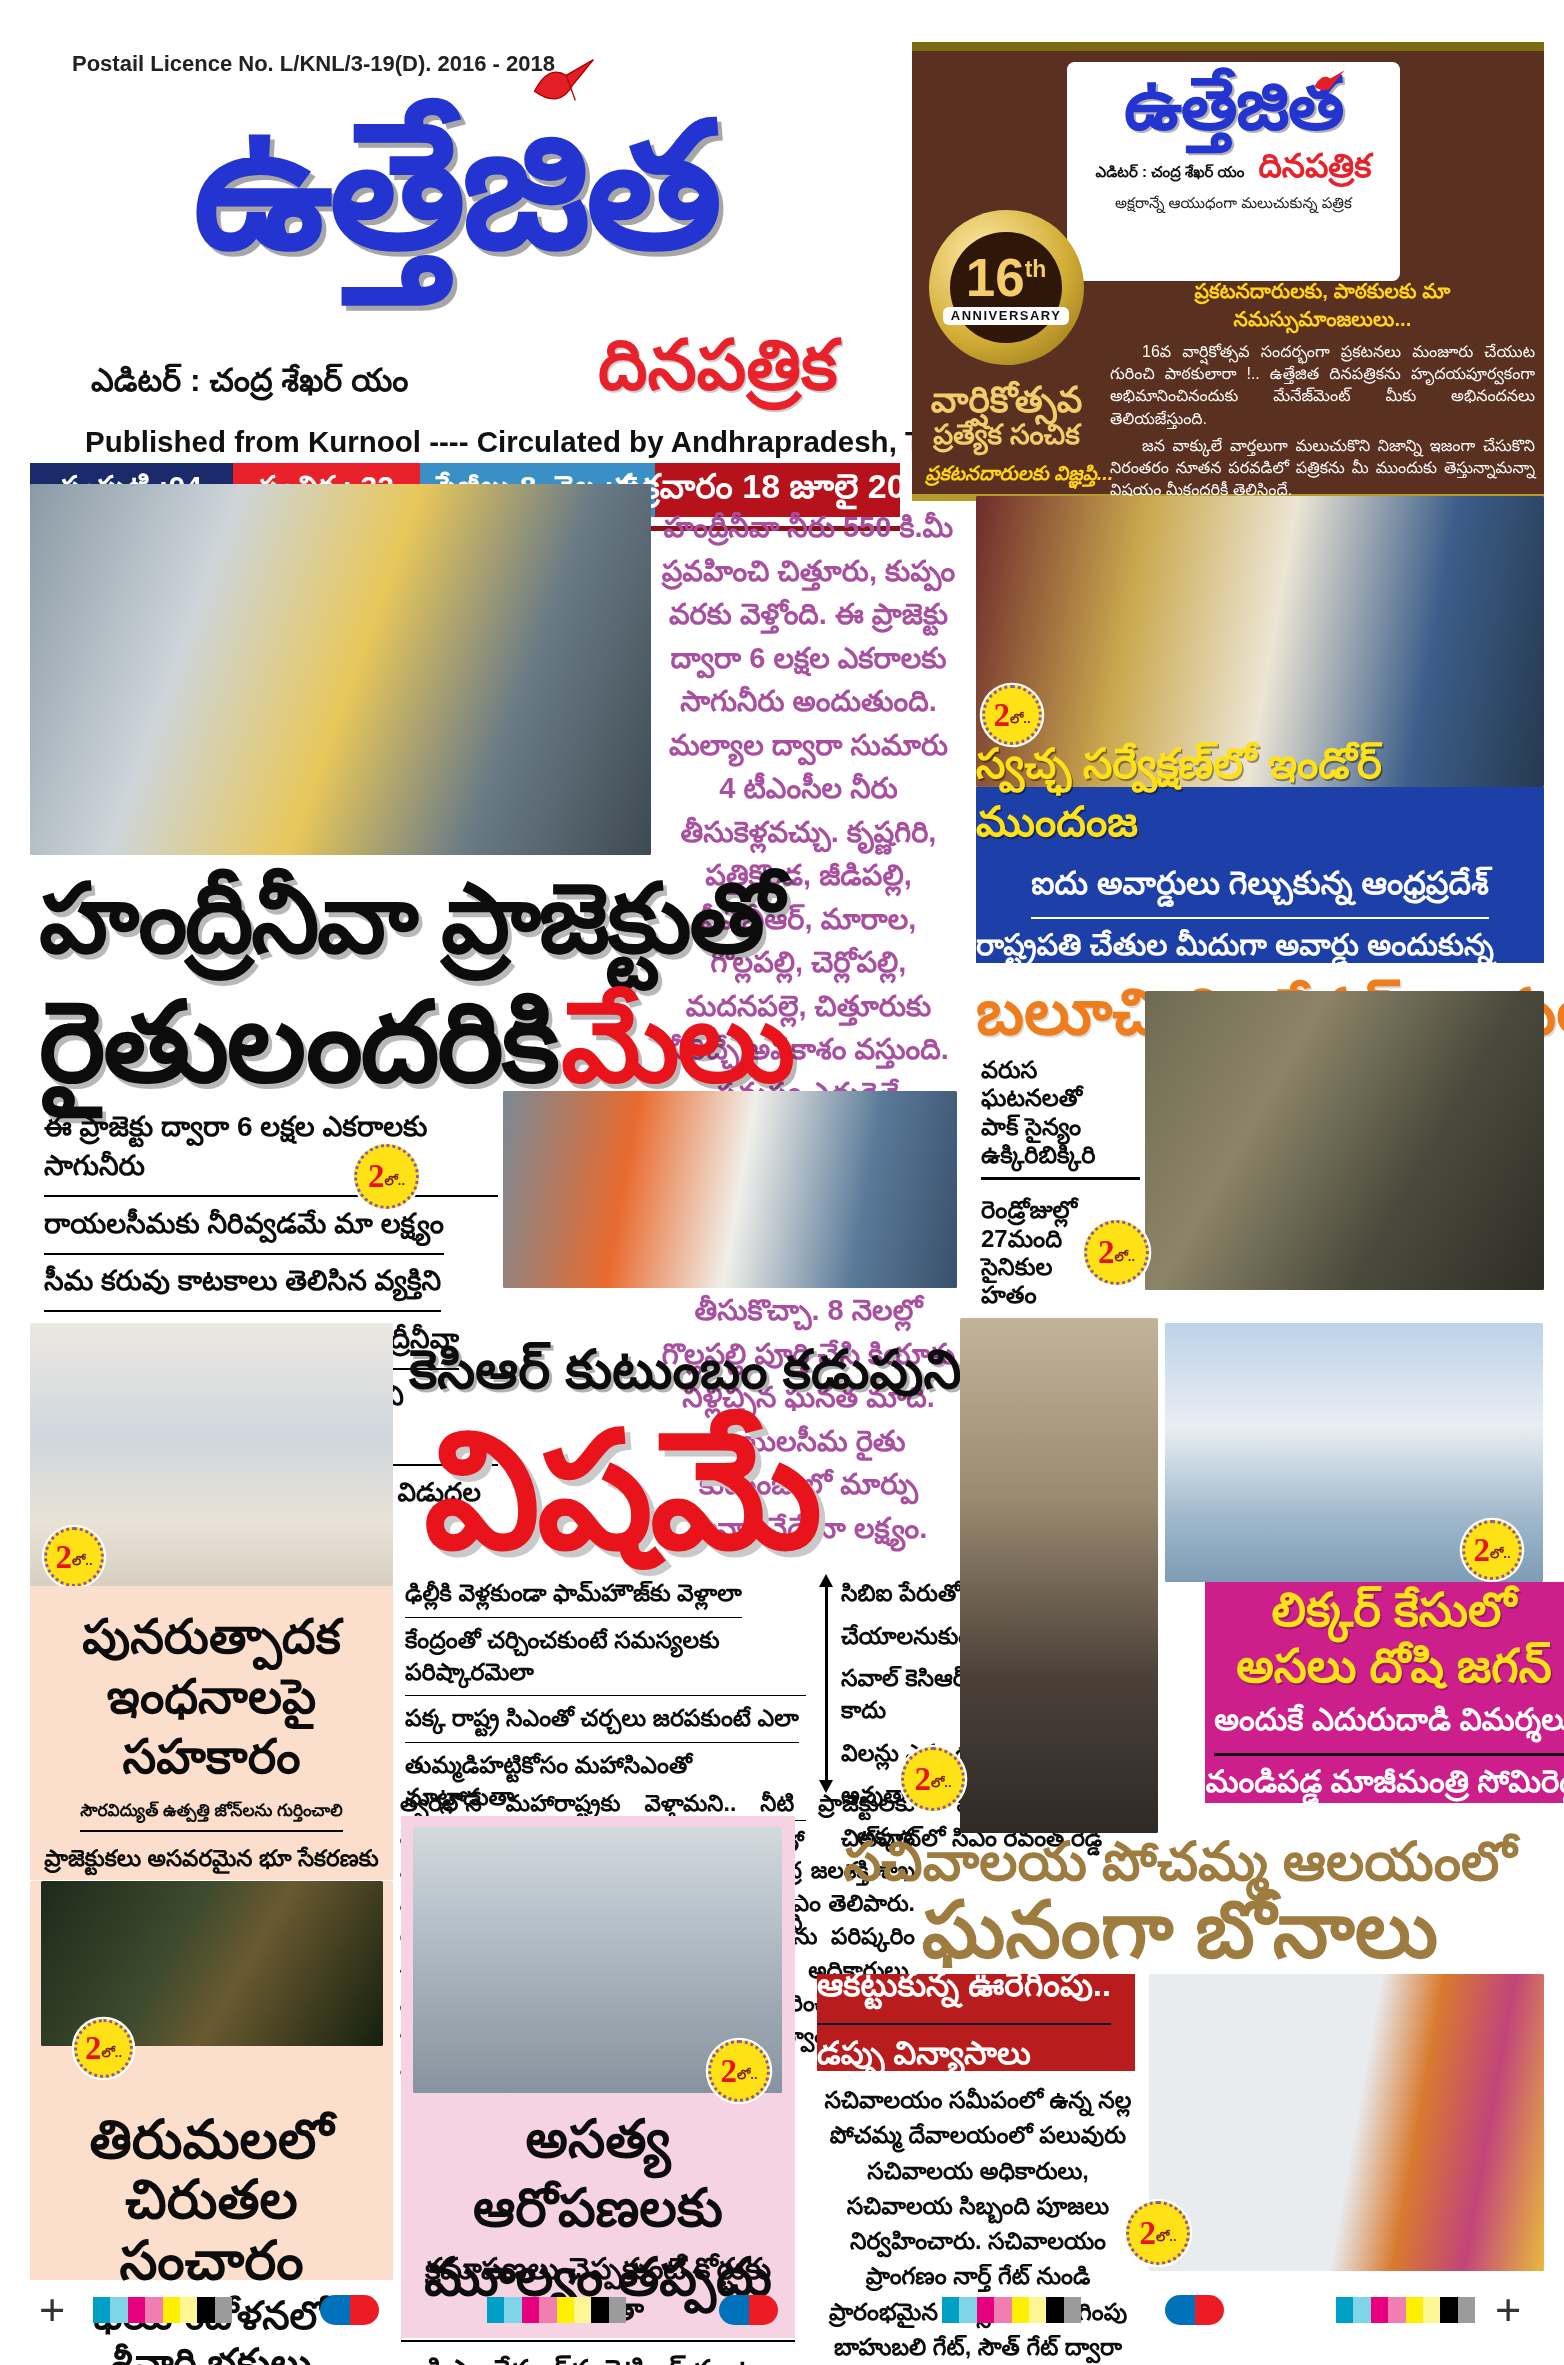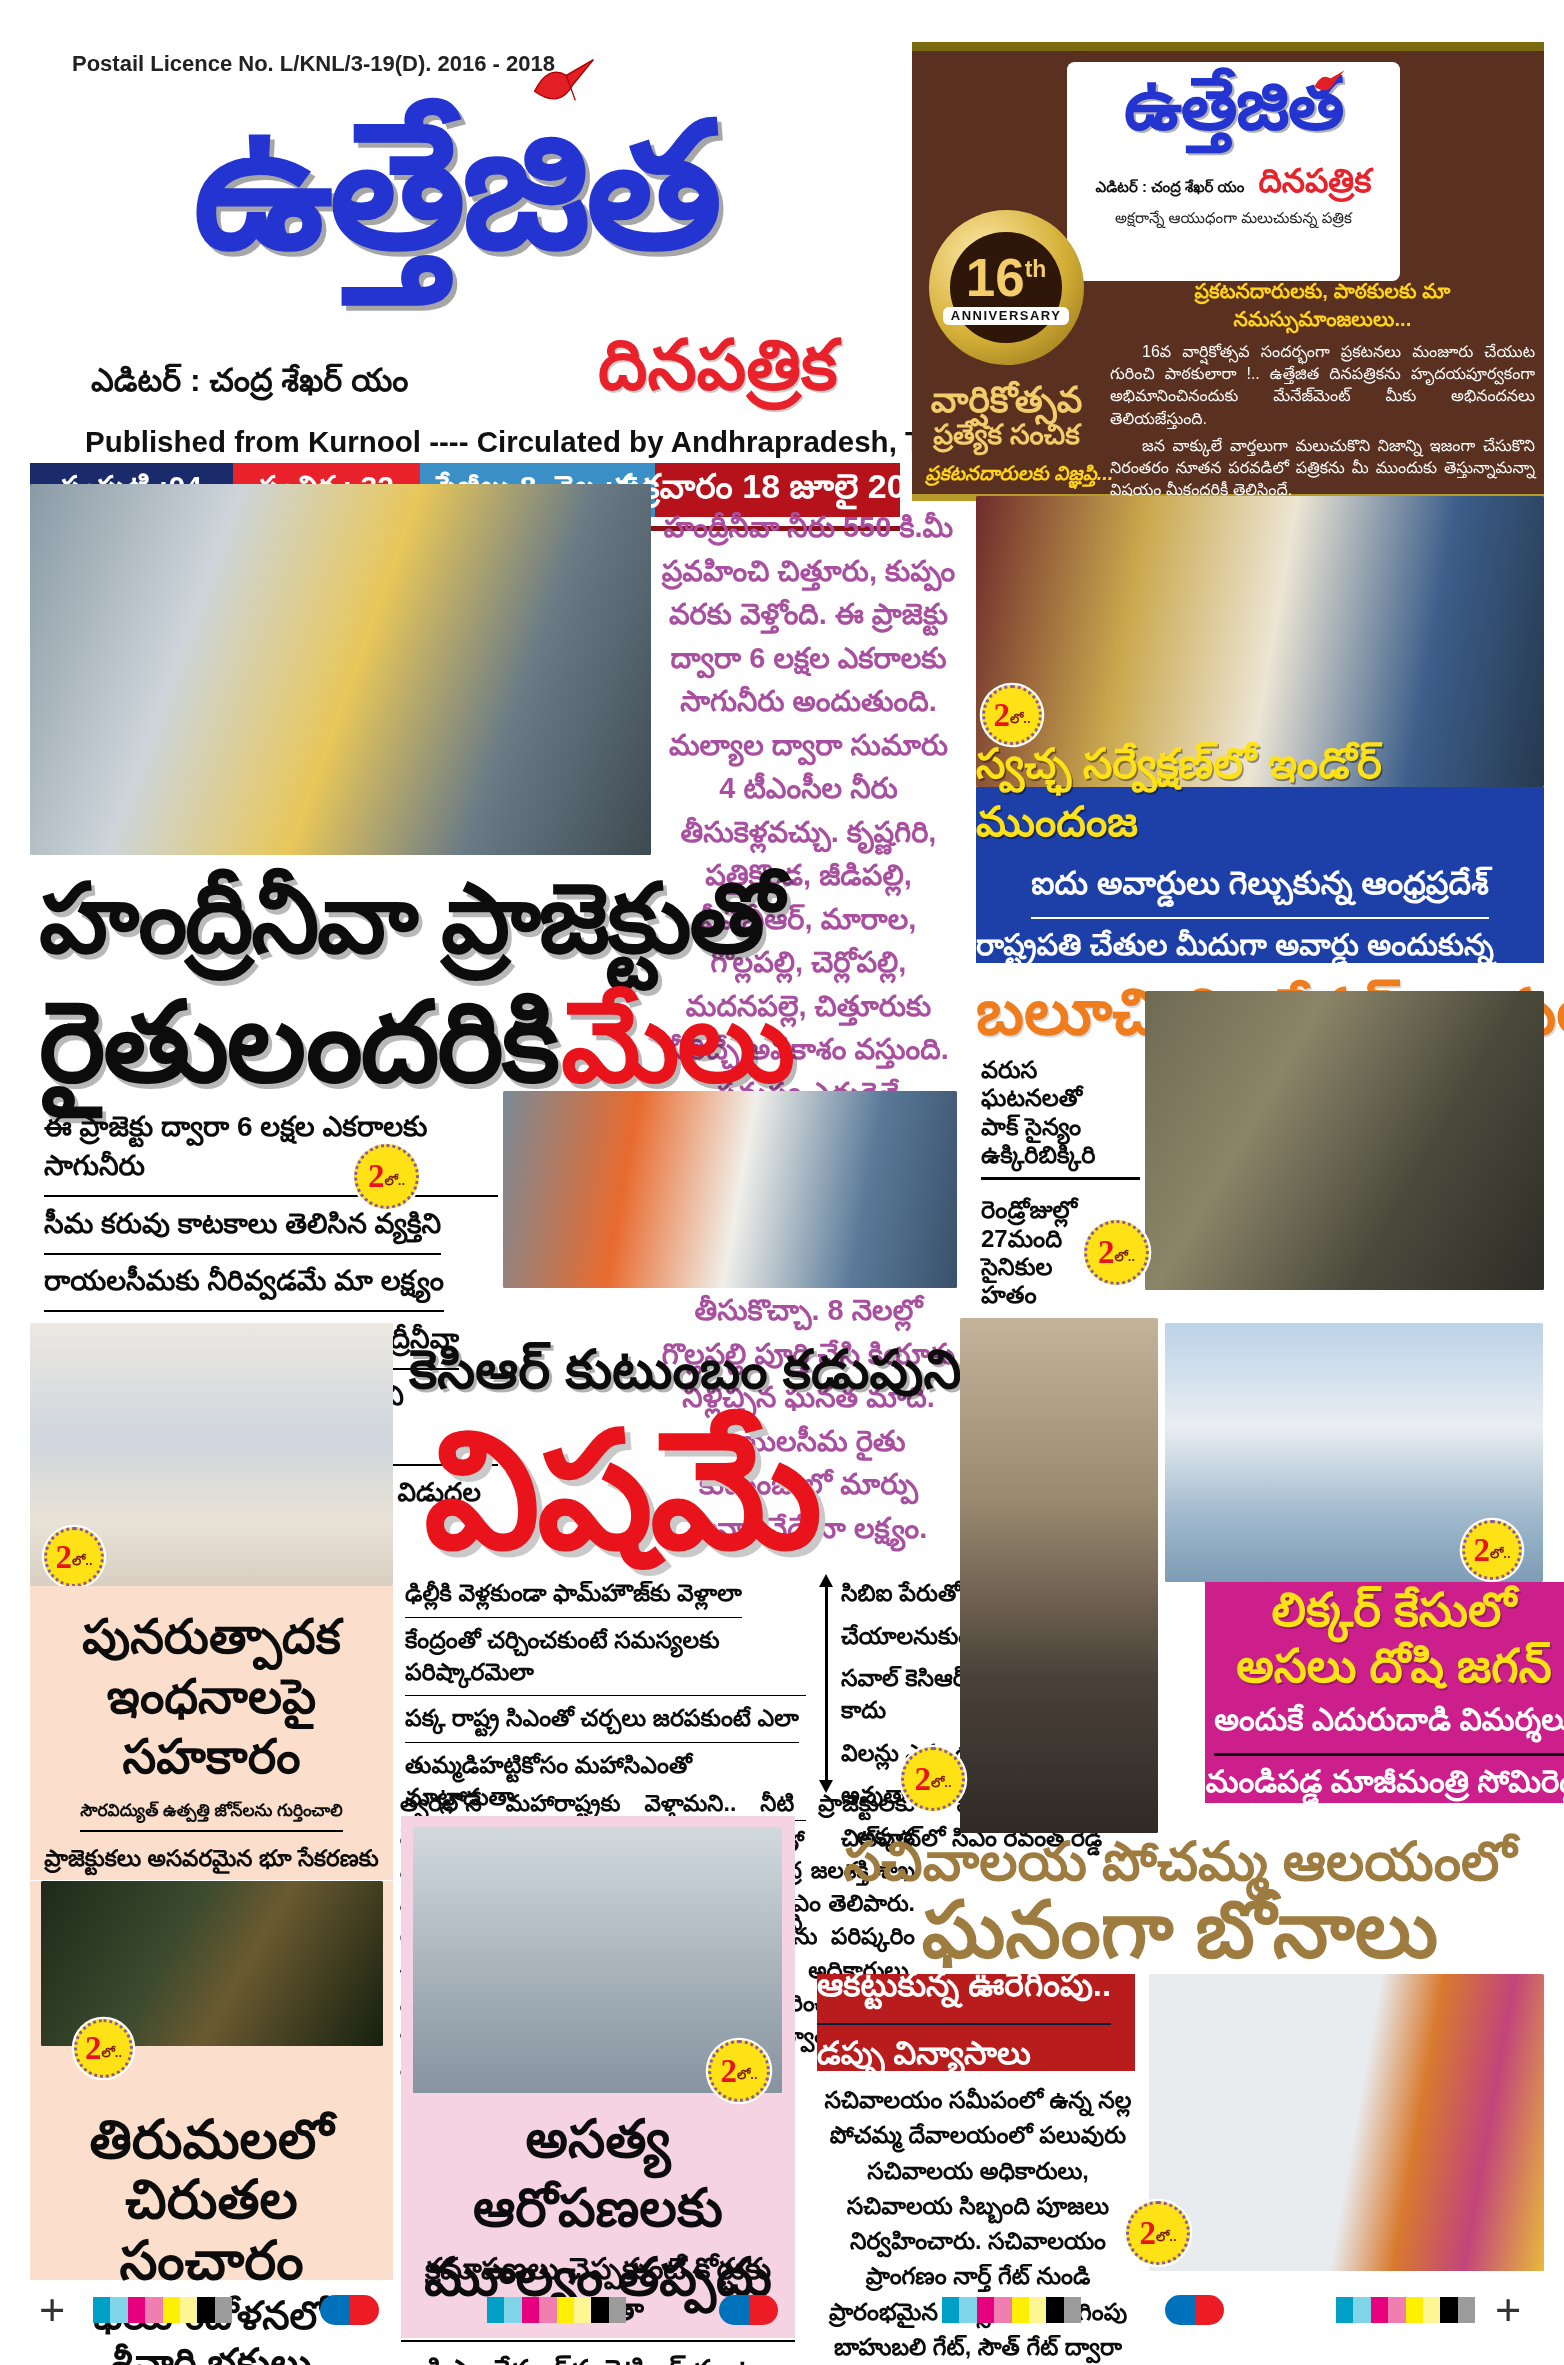--- a/index.html
+++ b/index.html
@@ -136,21 +136,21 @@
   <div class="abs rule" style="left:30px;top:526px;width:870px;height:4.5px;"></div>
 
   <div class="abs ad" style="left:912px;top:42px;width:632px;height:443px;">
     <div class="abs ad-logo-card" style="left:155px;top:10.6px;width:333px;height:215px;">
       <span style="position:absolute;right:53px;top:6px;">
         <svg width="35" height="30" viewBox="0 0 30 26">
             <path d="M2 16 Q8 4 16 9 L28 2 L19 13 Q13 24 2 16 Z" fill="#e31e24"></path>
           </svg>
       </span>
       <div class="ad-logo-title">ఉత్తేజిత</div>
-      <div style="margin-top:19px;">
+      <div style="margin-top:4px;">
         <span class="ad-logo-editor">ఎడిటర్ : చంద్ర శేఖర్ యం</span>
         <span class="ad-logo-daily">దినపత్రిక</span>
       </div>
       <div class="ad-logo-tagline">అక్షరాన్నే ఆయుధంగా మలుచుకున్న పత్రిక</div>
     </div>
 
     <div class="abs medal" style="left:16.6px;top:159px;width:155px;height:155px;">
       <div class="medal-inner">
         <div class="medal-num"><span>16</span><sup>th</sup></div>
         <div class="medal-band">ANNIVERSARY</div>
@@ -189,22 +189,22 @@
   <div class="abs quote" style="left:660px;top:506px;width:297px;">హంద్రీనీవా నీరు 550 కి.మీ ప్రవహించి చిత్తూరు, కుప్పం వరకు వెళ్తోంది. ఈ ప్రాజెక్టు ద్వారా 6 లక్షల ఎకరాలకు సాగునీరు అందుతుంది. మల్యాల ద్వారా సుమారు 4 టీఎంసీల నీరు తీసుకెళ్లవచ్చు. కృష్ణగిరి, పత్తికొండ, జీడిపల్లి, పీఏబీఆర్, మారాల, గొల్లపల్లి, చెర్లోపల్లి, మదనపల్లె, చిత్తూరుకు నీరిచ్చే అవకాశం వస్తుంది. సమస్య ఎదురైతే సవాలుగా తీసుకొని పనిచేసే మనస్తత్వం నాది. వేరే రాష్ట్రానికి వెళ్తున్న కియాను అనంతపురం తీసుకొచ్చా. 8 నెలల్లో గొల్లపల్లి పూర్తి చేసి కియాకు నీళ్లిచ్చిన ఘనత మాది. రాయలసీమ రైతు కుటుంబాల్లో మార్పు రావాలనేదే నా లక్ష్యం.</div>
 
   <div class="abs h-main1" style="left:39px;top:863px;">హంద్రీనీవా ప్రాజెక్టుతో</div>
   <div class="abs" style="left:39px;top:978px;white-space:nowrap;">
     <span class="h-main2" style="color:#0c0c0c;">రైతులందరికి</span>
     <span class="h-main2 red">మేలు</span>
   </div>
 
   <div class="abs" style="left:44px;top:1111px;width:454px;">
     <span class="bullet"><u>ఈ ప్రాజెక్టు ద్వారా 6 లక్షల ఎకరాలకు సాగునీరు</u></span>
+    <span class="bullet"><u>రాయలసీమకు నీరివ్వడమే మా లక్ష్యం</u></span>
     <span class="bullet"><u>సీమ కరువు కాటకాలు తెలిసిన వ్యక్తిని</u></span>
-    <span class="bullet"><u>రాయలసీమకు నీరివ్వడమే మా లక్ష్యం</u></span>
     <span class="bullet"><u>ఎన్టీఆర్ ఆలోచనలో పుట్టిందే హంద్రీనీవా</u></span>
     <span class="bullet"><u>గత ఐదేళ్లు జగన్ ఏమీ చేయలేదని విమర్శలు</u></span>
     <span class="caption">మల్యాల పంపింగ్ స్టేషన్ నుంచి నీటి విడుదల చేసిన సిఎం చంద్రబాబు</span>
   </div>
 
   <div class="abs badge" style="left:354px;top:1144px;width:59px;height:59px;">
     <span class="n">2</span>
       <span class="s">లో..</span>
   </div>
 

